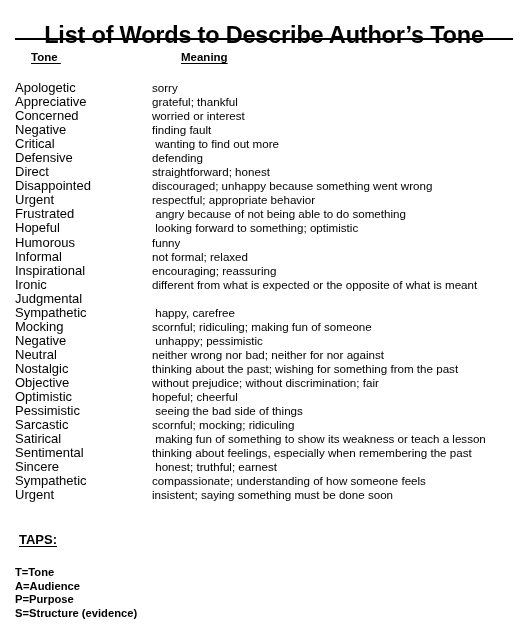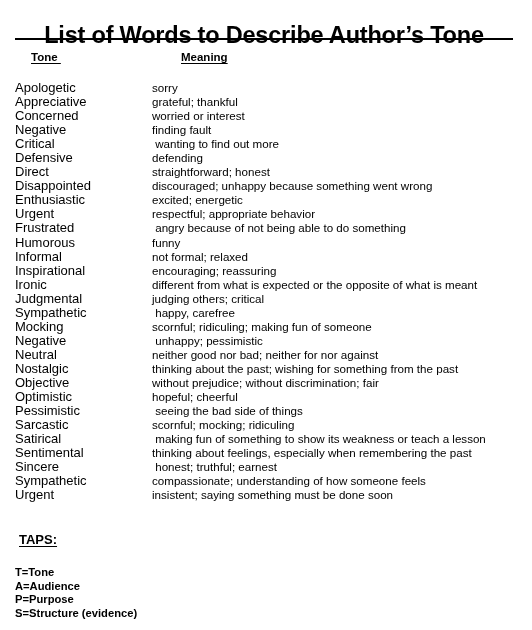--- a/index.html
+++ b/index.html
@@ -163,66 +163,65 @@
       </div>
       <div class="tone-row">
         <span class="tone-term">Direct</span>
         <span class="tone-meaning">straightforward; honest</span>
       </div>
       <div class="tone-row">
         <span class="tone-term">Disappointed</span>
         <span class="tone-meaning">discouraged; unhappy because something went wrong</span>
       </div>
       <div class="tone-row">
-        <span class="tone-term">Enthusiastic</span>
-        <span class="tone-meaning">excited; energetic</span>
-      </div>
-      <div class="tone-row">
         <span class="tone-term">Urgent</span>
         <span class="tone-meaning">respectful; appropriate behavior</span>
       </div>
       <div class="tone-row">
         <span class="tone-term">Frustrated</span>
         <span class="tone-meaning"> angry because of not being able to do something</span>
       </div>
       <div class="tone-row">
+        <span class="tone-term">Hopeful</span>
+        <span class="tone-meaning"> looking forward to something; optimistic</span>
+      </div>
+      <div class="tone-row">
         <span class="tone-term">Humorous</span>
         <span class="tone-meaning">funny</span>
       </div>
       <div class="tone-row">
         <span class="tone-term">Informal</span>
         <span class="tone-meaning">not formal; relaxed</span>
       </div>
       <div class="tone-row">
         <span class="tone-term">Inspirational</span>
         <span class="tone-meaning">encouraging; reassuring</span>
       </div>
       <div class="tone-row">
         <span class="tone-term">Ironic</span>
         <span class="tone-meaning">different from what is expected or the opposite of what is meant</span>
       </div>
       <div class="tone-row">
         <span class="tone-term">Judgmental</span>
-        <span class="tone-meaning">judging others; critical</span>
       </div>
       <div class="tone-row">
         <span class="tone-term">Sympathetic</span>
         <span class="tone-meaning"> happy, carefree</span>
       </div>
       <div class="tone-row">
         <span class="tone-term">Mocking</span>
         <span class="tone-meaning">scornful; ridiculing; making fun of someone</span>
       </div>
       <div class="tone-row">
         <span class="tone-term">Negative</span>
         <span class="tone-meaning"> unhappy; pessimistic</span>
       </div>
       <div class="tone-row">
         <span class="tone-term">Neutral</span>
-        <span class="tone-meaning">neither good nor bad; neither for nor against</span>
+        <span class="tone-meaning">neither wrong nor bad; neither for nor against</span>
       </div>
       <div class="tone-row">
         <span class="tone-term">Nostalgic</span>
         <span class="tone-meaning">thinking about the past; wishing for something from the past</span>
       </div>
       <div class="tone-row">
         <span class="tone-term">Objective</span>
         <span class="tone-meaning">without prejudice; without discrimination; fair</span>
       </div>
       <div class="tone-row">

